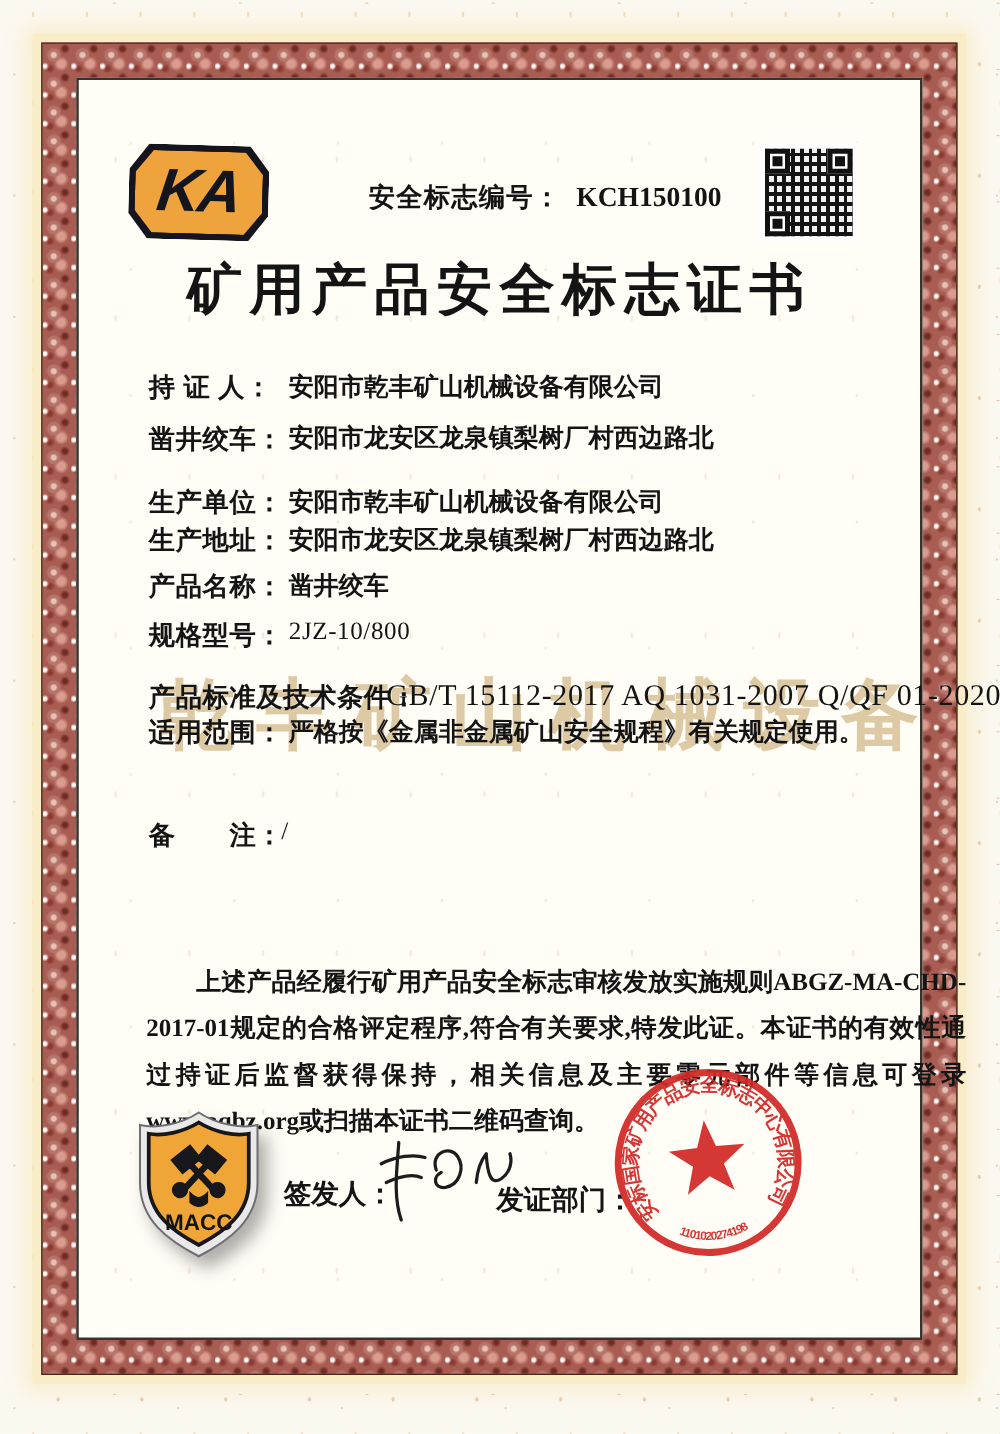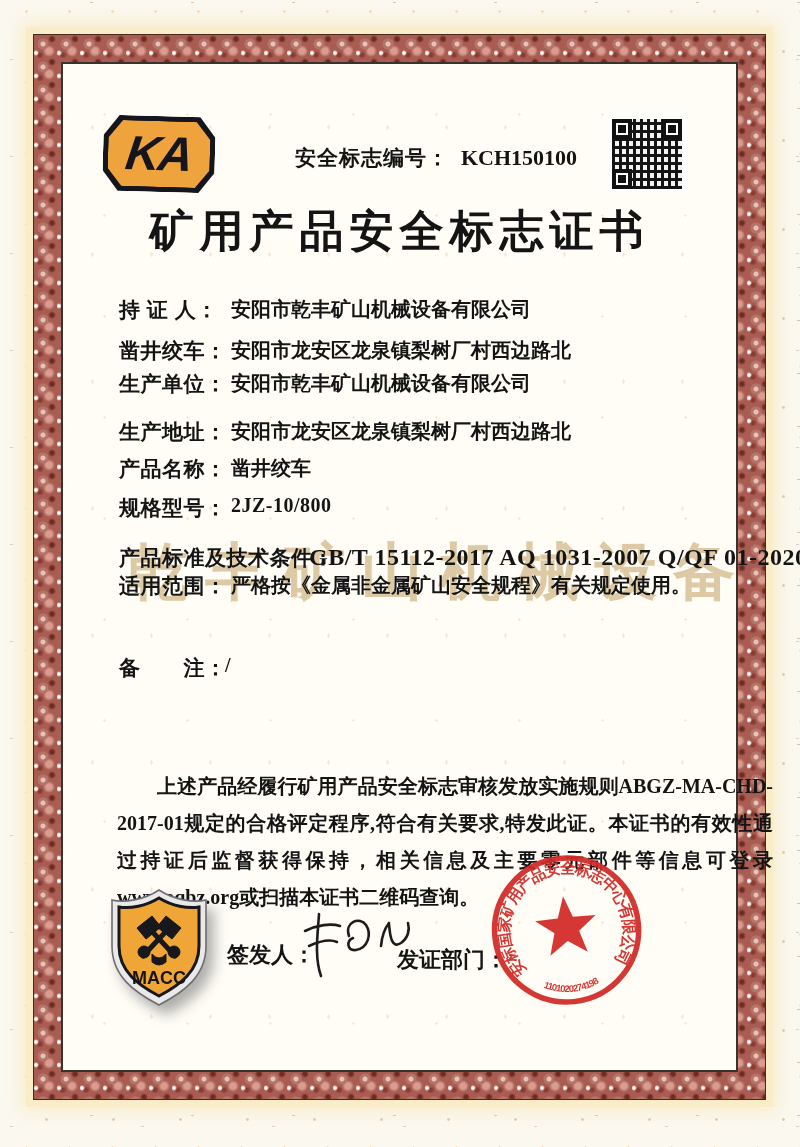--- a/index.html
+++ b/index.html
@@ -61,21 +61,21 @@
   .finder{position:absolute;width:20px;height:20px;box-sizing:border-box;border:4px solid #111;background:#fff;}
   .finder::after{content:"";position:absolute;left:2px;top:2px;width:8px;height:8px;background:#111;}
   .finder.tl{left:0;top:0}.finder.tr{right:0;top:0}.finder.bl{left:0;bottom:0}
   
   .title{left:0;top:138px;width:100%;text-align:center;z-index:2;
       font-family:"Liberation Serif",serif;font-weight:700;font-size:44px;letter-spacing:6px;}
   
   .row{left:0;top:0;width:100%;z-index:2;height:30px;padding-left:8px;}
   .row .lbl{position:absolute;left:56px;font-weight:bold;font-size:21px;white-space:pre;letter-spacing:.5px;}
   .row .val{position:absolute;left:168px;font-family:"Liberation Serif",serif;font-weight:600;font-size:20px;white-space:nowrap;}
-  .val.code{font-weight:bold;letter-spacing:.5px;text-align:center;}
+  .val.code{font-weight:normal;letter-spacing:.5px;text-align:center;}
   
   .watermark{left:28px;top:466px;z-index:1;white-space:nowrap;
       font-weight:900;font-size:62px;letter-spacing:16px;color:rgba(193,158,96,.55);margin-left:36px;}
   
   .statement{left:54px;top:678px;width:656px;z-index:2;
       font-family:"Liberation Serif",serif;font-weight:600;font-size:20px;line-height:37px;
       text-indent:2em;text-align:justify;margin-top:26px;}
   
   .badge{left:44px;top:824px;z-index:2;filter:drop-shadow(7px 9px 7px rgba(40,40,40,.38));}
   .signer-label,.issuer-label{font-weight:bold;font-size:22px;z-index:2;white-space:nowrap;}
@@ -111,21 +111,21 @@
     <div class="abs title">矿用产品安全标志证书</div>
 
     <div class="abs row" style="top:232px">
       <span class="lbl">持 证 人：</span>
       <span class="val">安阳市乾丰矿山机械设备有限公司</span>
     </div>
     <div class="abs row" style="top:273px">
       <span class="lbl">凿井绞车：</span>
       <span class="val">安阳市龙安区龙泉镇梨树厂村西边路北</span>
     </div>
-    <div class="abs row" style="top:306px">
+    <div class="abs row" style="top:324px">
       <span class="lbl">生产单位：</span>
       <span class="val">安阳市乾丰矿山机械设备有限公司</span>
     </div>
     <div class="abs row" style="top:354px">
       <span class="lbl">生产地址：</span>
       <span class="val">安阳市龙安区龙泉镇梨树厂村西边路北</span>
     </div>
     <div class="abs row" style="top:391px">
       <span class="lbl">产品名称：</span>
       <span class="val">凿井绞车</span>

